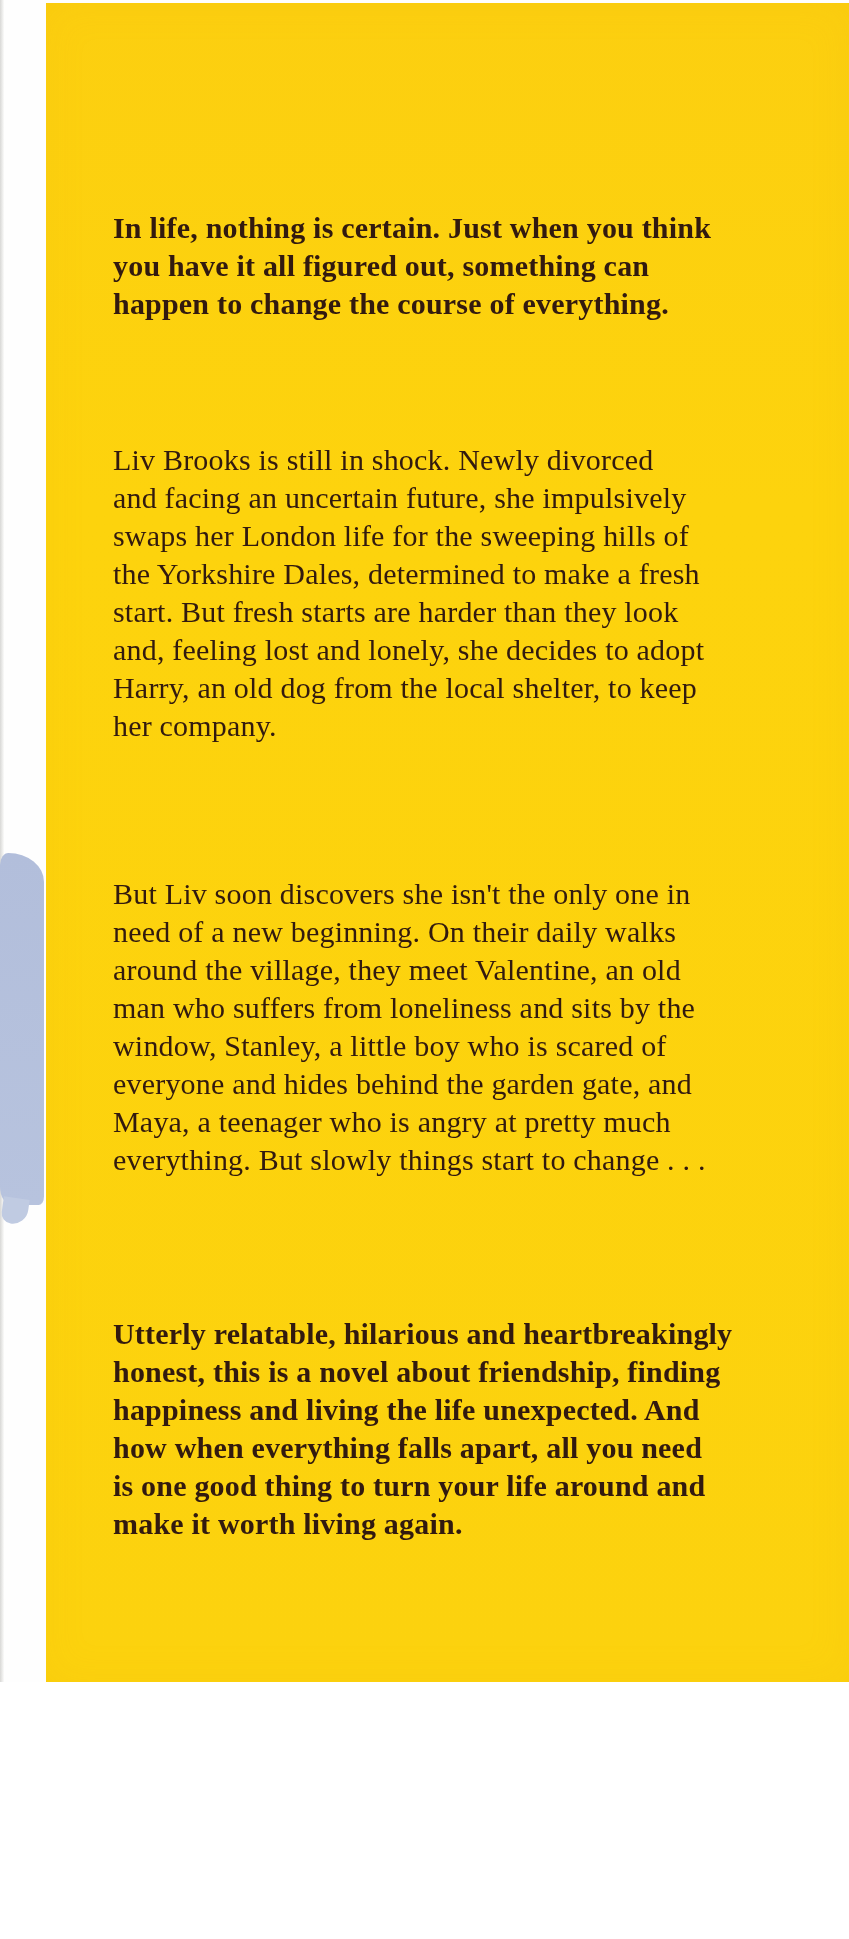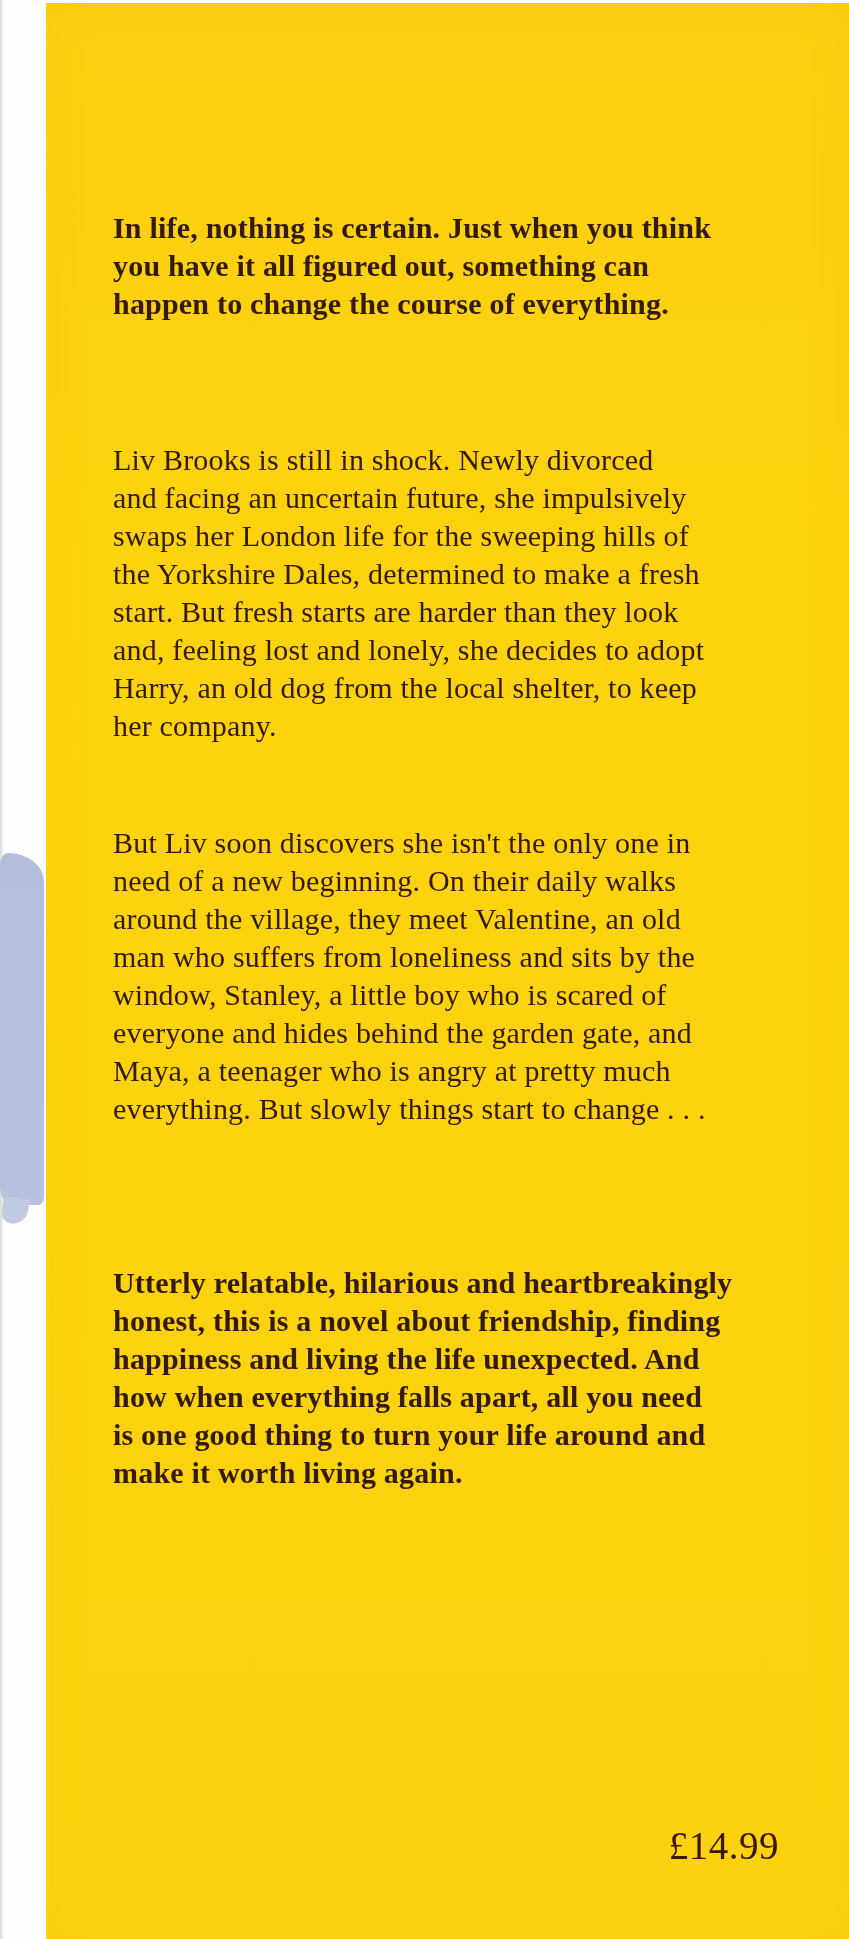--- a/index.html
+++ b/index.html
@@ -3,21 +3,21 @@
 <meta charset="utf-8">
 <style>
   html, body {
     margin: 0;
     padding: 0;
     background: #ffffff;
   }
   .scene {
     position: relative;
     width: 849px;
-    height: 1939px;
+    height: 1682px;
     background: #fefefe;
     overflow: hidden;
     font-family: "Liberation Serif", "DejaVu Serif", serif;
   }
   
   .scan-edge {
     position: absolute;
     left: 0; top: 0; bottom: 0;
     width: 4px;
     background: linear-gradient(to right, #d8d8d6, #fbfbfa);
@@ -67,21 +67,21 @@
     white-space: pre-line;
   }
   .blurb p {
     margin: 0;
     white-space: pre-line;
   }
   .blurb p.bold {
     font-weight: 700;
   }
   .blurb p.gap-a { margin-bottom: 80px; }
-  .blurb p.gap-b { margin-bottom: 41px; }
+  .blurb p.gap-b { margin-bottom: 92px; }
   .blurb p.gap-c { margin-bottom: 98px; }
   .price {
     position: absolute;
     top: 1825px;
     right: 70px;
     color: #3c170d;
     font-size: 39px;
     line-height: 36px;
     letter-spacing: 0.5px;
   }

